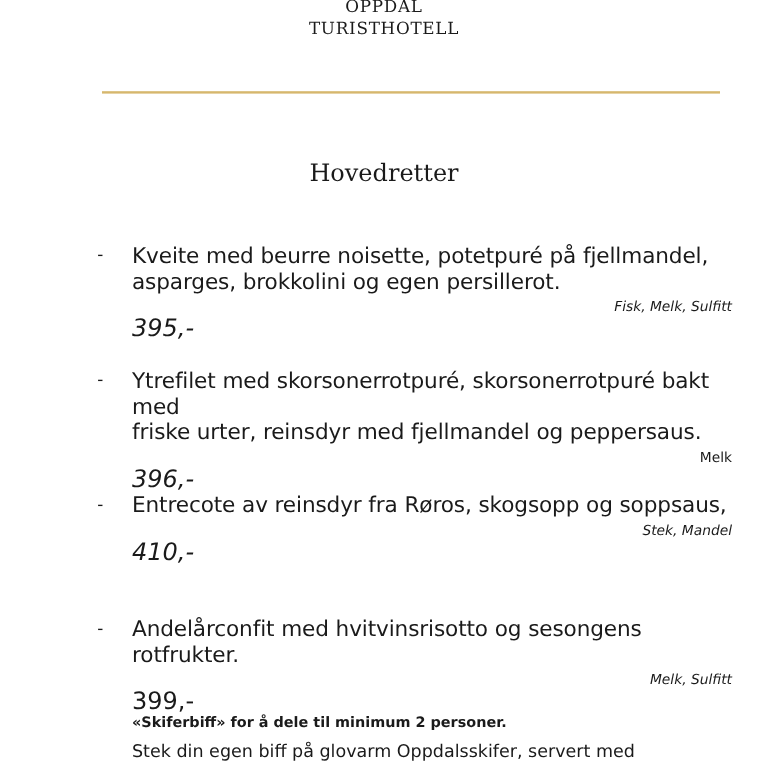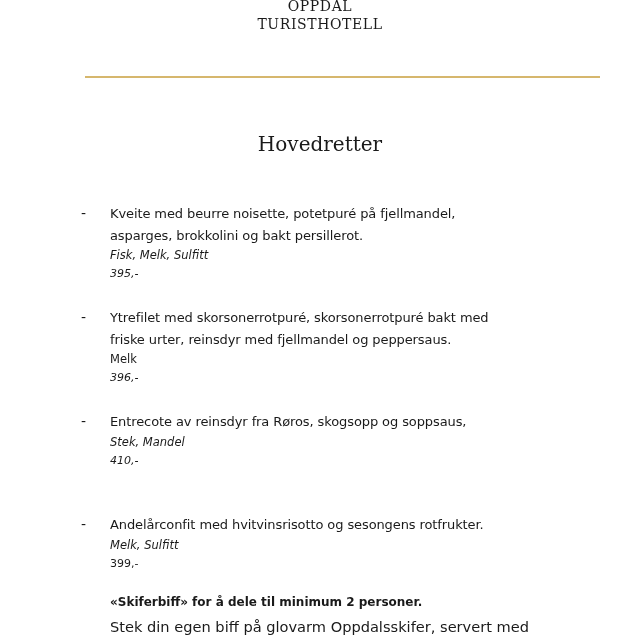--- a/index.html
+++ b/index.html
@@ -19,44 +19,44 @@
     background: #d6b76d;
   }
   .heading {
     position: absolute; left: 0; right: 0; top: 132px; text-align: center;
     font-family: "DejaVu Serif", "Liberation Serif", serif;
     font-size: 20px; color: #1a1a1a; font-weight: normal;
   }
   .item { position: absolute; left: 0; right: 0; }
   .dash { position: absolute; left: 81px; top: 0; font-size: 14px; line-height: 21px; }
   .body { position: absolute; left: 110px; width: 500px; }
-  .desc { font-size: 13px; line-height: 21.5px; letter-spacing: -0.1px; }
-  .allergen { font-size: 11.5px; line-height: 17px; margin-top: 1px; }
-  .price { font-size: 11px; line-height: 19px; }
+  .desc { font-size: 18px; line-height: 21.5px; letter-spacing: -0.1px; }
+  .allergen { font-size: 11.5px; line-height: 17px; margin-top: 1px; text-align: right; }
+  .price { font-size: 20px; line-height: 19px; }
   .it { font-style: italic; }
   .sk-title { position: absolute; left: 110px; top: 595px; font-size: 12px; font-weight: bold; }
   .sk-desc { position: absolute; left: 110px; top: 618px; font-size: 14.6px; }
 </style>
 </head>
 <body>
 
 <div class="logo">
   <div>OPPDAL</div>
   <div>TURISTHOTELL</div>
 </div>
 
 <div class="rule"></div>
 
 <h1 class="heading" style="margin:0;">Hovedretter</h1>
 
 <div class="item" style="top:203px;">
   <span class="dash">-</span>
   <div class="body">
     <div class="desc">Kveite med beurre noisette, potetpuré på fjellmandel,</div>
-    <div class="desc">asparges, brokkolini og bakt persillerot.</div>
+    <div class="desc">asparges, brokkolini og egen persillerot.</div>
     <div class="allergen it">Fisk, Melk, Sulfitt</div>
     <div class="price it">395,-</div>
   </div>
 </div>
 
 <div class="item" style="top:307px;">
   <span class="dash">-</span>
   <div class="body">
     <div class="desc">Ytrefilet med skorsonerrotpuré, skorsonerrotpuré bakt med</div>
     <div class="desc">friske urter, reinsdyr med fjellmandel og peppersaus.</div>

